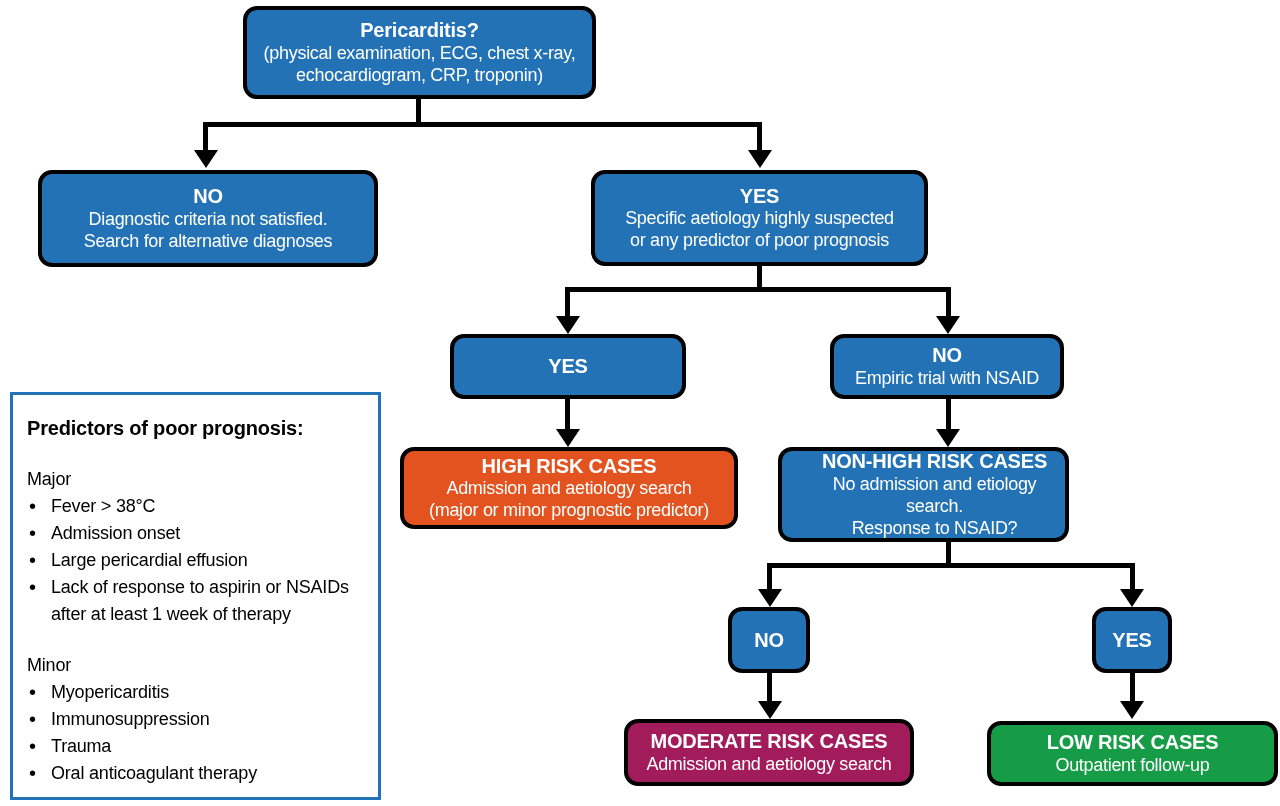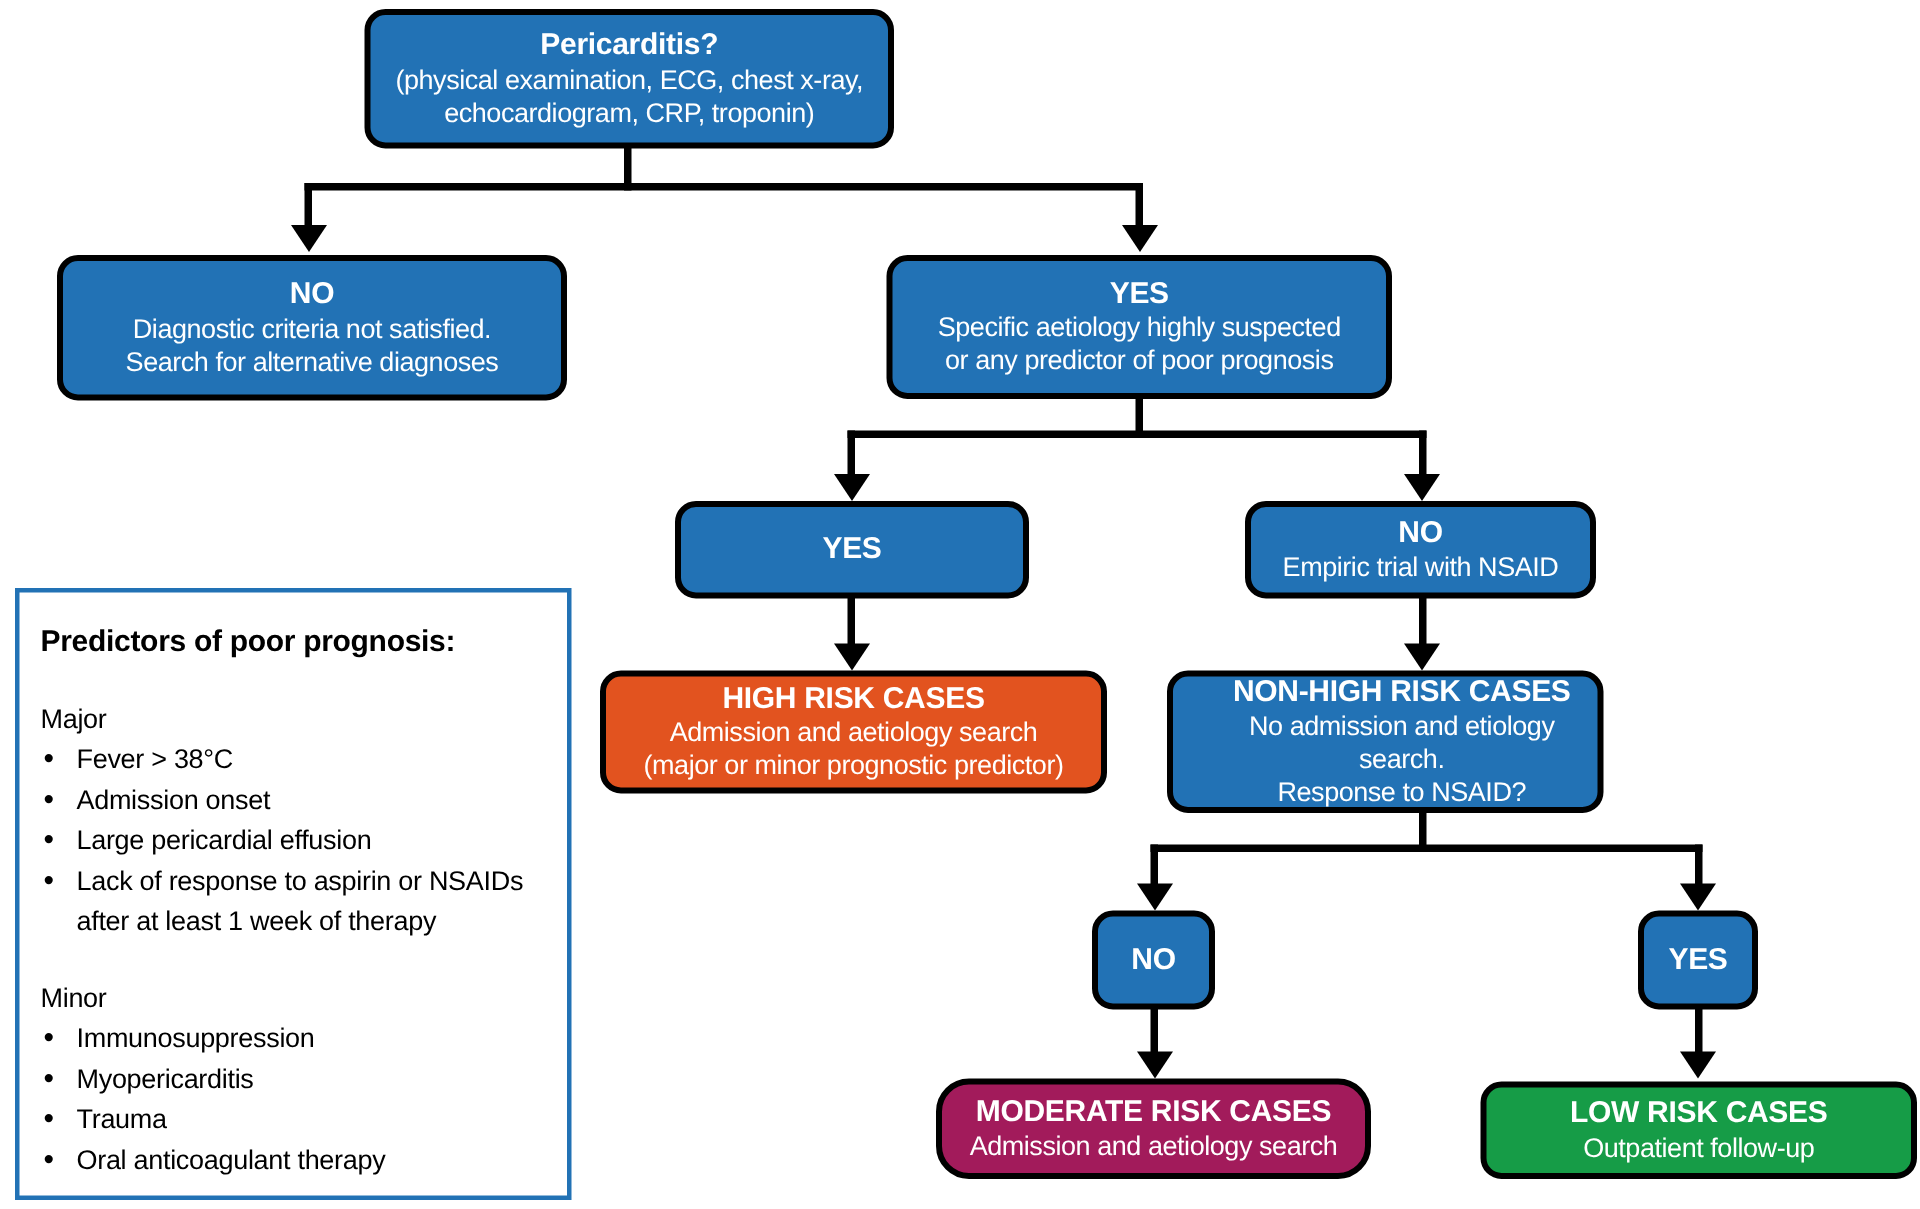--- a/index.html
+++ b/index.html
@@ -166,21 +166,21 @@
   </div>
 
   <div class="node fill-blue" style="left:728px; top:607px; width:82px; height:66px;">
     <div class="node-title">NO</div>
   </div>
 
   <div class="node fill-blue" style="left:1092px; top:607px; width:80px; height:66px;">
     <div class="node-title">YES</div>
   </div>
 
-  <div class="node fill-magenta" style="left:624px; top:719px; width:290px; height:67px;border-radius:22px;">
+  <div class="node fill-magenta" style="left:624px; top:719px; width:290px; height:67px;">
     <div class="node-title">MODERATE RISK CASES</div>
     <div class="node-body">Admission and aetiology search</div>
   </div>
 
   <div class="node fill-green" style="left:987px; top:721px; width:291px; height:65px;">
     <div class="node-title">LOW RISK CASES</div>
     <div class="node-body">Outpatient follow-up</div>
   </div>
 
   <div class="panel">
@@ -192,21 +192,21 @@
         <li>Fever &gt; 38°C</li>
         <li>Admission onset</li>
         <li>Large pericardial effusion</li>
         <li>Lack of response to aspirin or NSAIDs after at least 1 week of therapy</li>
       </ul>
     </div>
 
     <div class="panel-section">
       <div class="panel-heading">Minor</div>
       <ul>
+        <li>Myopericarditis</li>
         <li>Immunosuppression</li>
-        <li>Myopericarditis</li>
         <li>Trauma</li>
         <li>Oral anticoagulant therapy</li>
       </ul>
     </div>
   </div>
 
 </div>
 
 </body></html>

